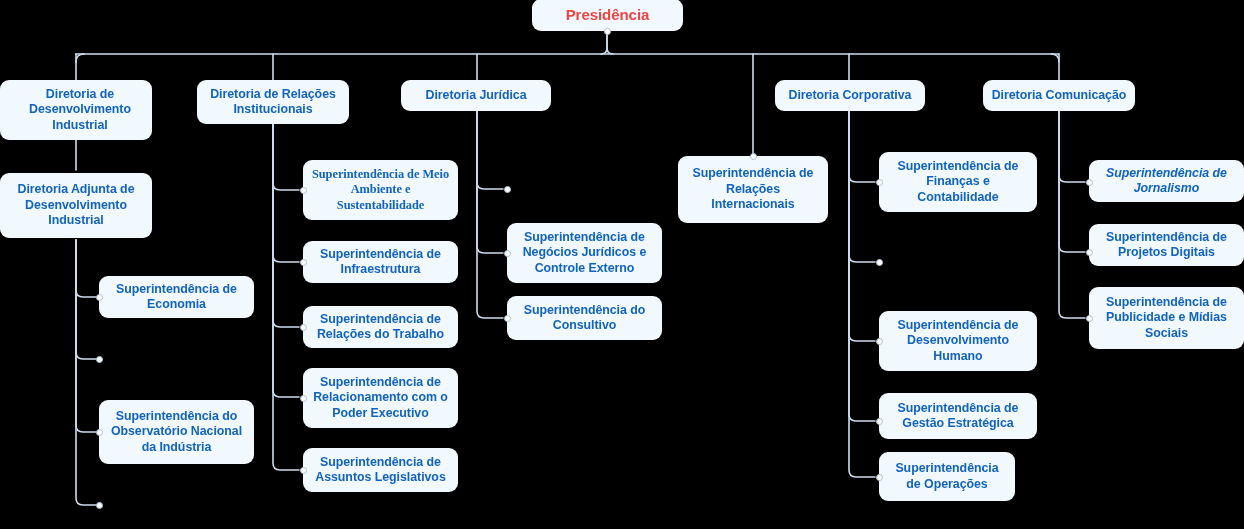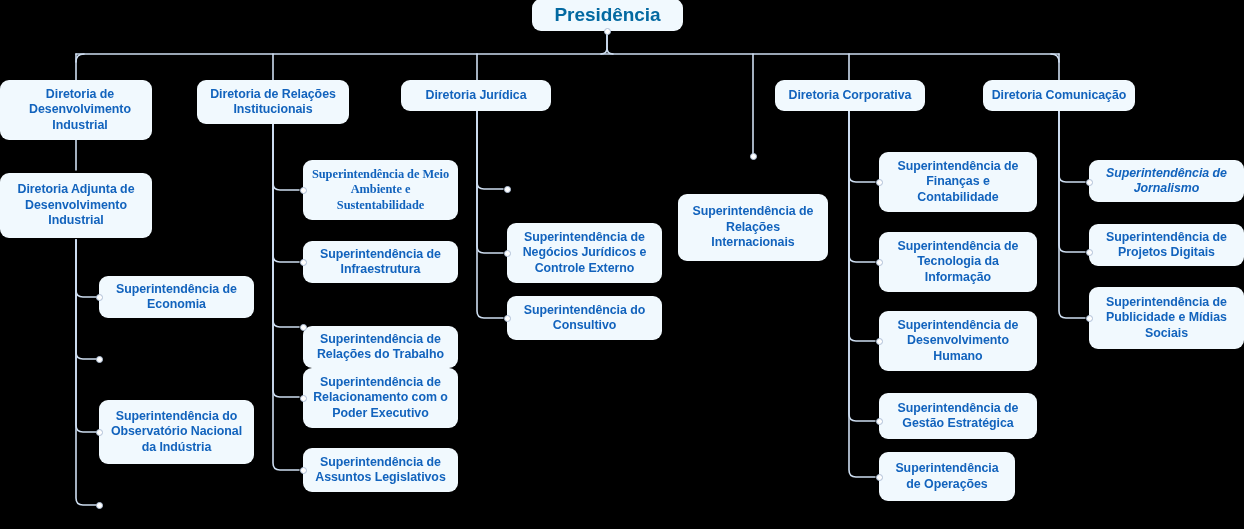--- a/index.html
+++ b/index.html
@@ -30,22 +30,22 @@
     text-align:center;
     color:#1263bd;
     font-weight:bold;
     font-size:12.4px;
     line-height:15.5px;
     letter-spacing:-0.05px;
     padding:6px 8px;
     z-index:2;
   }
   .node.root{
-    color:#0369a1;
-    font-size:19px;
+    color:#ef4444;
+    font-size:15px;
   }
   .node.dir{
     font-size:12.4px;
   }
   .port{
     position:absolute;
     width:7px;height:7px;
     border-radius:50%;
     background:#ffffff;
     border:1.3px solid #aebfd6;
@@ -122,21 +122,21 @@
   </div>
 
   <div class="node dir" style="left:401px;top:80px;width:150px;height:31px;">
     <span>Diretoria Jurídica</span>
   </div>
 
   <div class="node dir" style="left:983px;top:80px;width:152px;height:31px;">
     <span>Diretoria Comunicação</span>
   </div>
 
-  <div class="node" style="left:678px;top:156px;width:150px;height:67px;margin-top:38px;">
+  <div class="node" style="left:678px;top:156px;width:150px;height:67px;">
     <span>Superintendência de Relações Internacionais</span>
   </div>
   <div class="port" style="left:749.5px;top:152.5px;"></div>
 
   <div class="node" style="left:0px;top:173px;width:152px;height:65px;">
     <span>Diretoria Adjunta de Desenvolvimento Industrial</span>
   </div>
 
   <div class="node" style="left:99px;top:276px;width:155px;height:42px;">
     <span>Superintendência de Economia</span>
@@ -155,21 +155,21 @@
   <div class="node" style="left:303px;top:160px;width:155px;height:60px;font-family:Liberation Serif, serif;">
     <span>Superintendência de Meio Ambiente e Sustentabilidade</span>
   </div>
   <div class="port" style="left:299.5px;top:186.5px;"></div>
 
   <div class="node" style="left:303px;top:241px;width:155px;height:42px;">
     <span>Superintendência de Infraestrutura</span>
   </div>
   <div class="port" style="left:299.5px;top:258.5px;"></div>
 
-  <div class="node" style="left:303px;top:306px;width:155px;height:42px;margin-top:20px;">
+  <div class="node" style="left:303px;top:306px;width:155px;height:42px;">
     <span>Superintendência de Relações do Trabalho</span>
   </div>
   <div class="port" style="left:299.5px;top:323.5px;"></div>
 
   <div class="node" style="left:303px;top:368px;width:155px;height:60px;">
     <span>Superintendência de Relacionamento com o Poder Executivo</span>
   </div>
   <div class="port" style="left:299.5px;top:394.5px;"></div>
 
   <div class="node" style="left:303px;top:448px;width:155px;height:44px;">
@@ -187,23 +187,20 @@
   <div class="node" style="left:507px;top:296px;width:155px;height:44px;">
     <span>Superintendência do Consultivo</span>
   </div>
   <div class="port" style="left:503.5px;top:314.5px;"></div>
 
   <div class="node" style="left:879px;top:152px;width:158px;height:60px;">
     <span>Superintendência de Finanças e Contabilidade</span>
   </div>
   <div class="port" style="left:875.5px;top:178.5px;"></div>
 
-  <div class="node" style="left:879px;top:232px;width:158px;height:60px;">
-    <span>Superintendência de Tecnologia da Informação</span>
-  </div>
   <div class="port" style="left:875.5px;top:258.5px;"></div>
 
   <div class="node" style="left:879px;top:311px;width:158px;height:60px;">
     <span>Superintendência de Desenvolvimento Humano</span>
   </div>
   <div class="port" style="left:875.5px;top:337.5px;"></div>
 
   <div class="node" style="left:879px;top:393px;width:158px;height:46px;">
     <span>Superintendência de Gestão Estratégica</span>
   </div>

